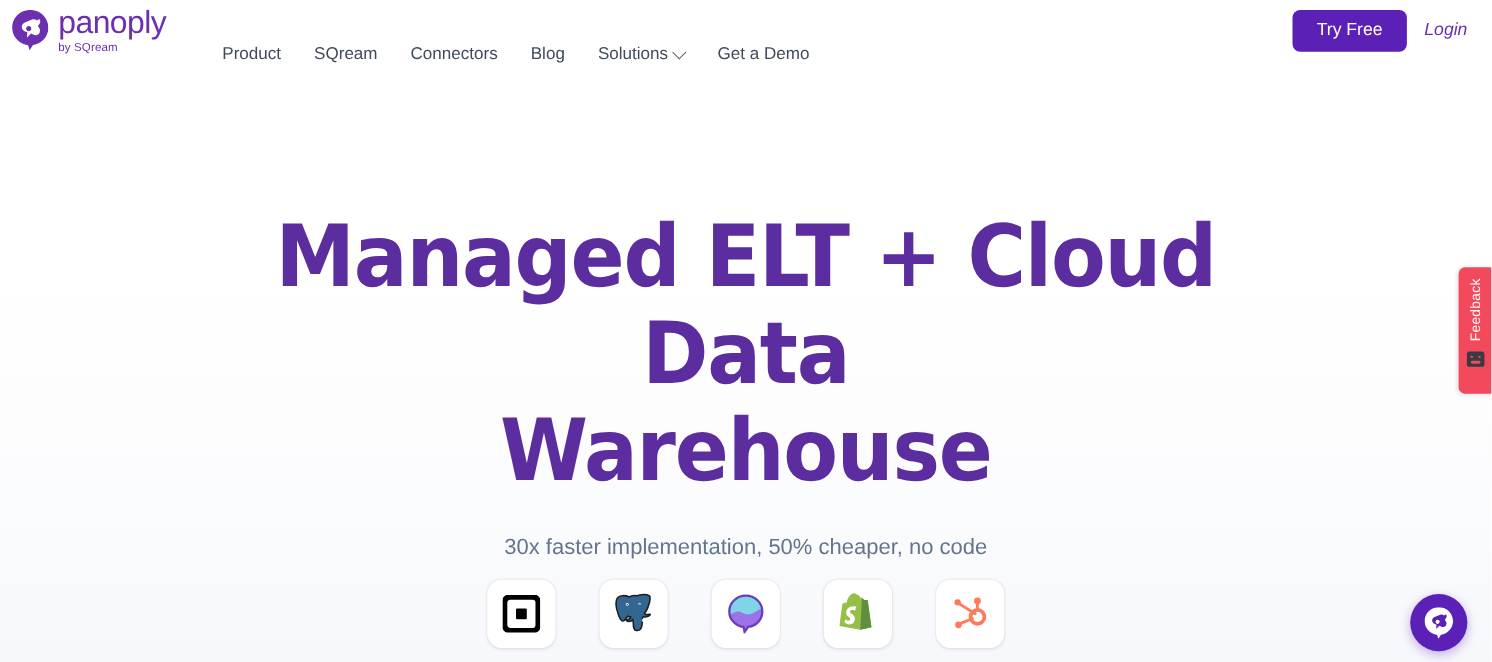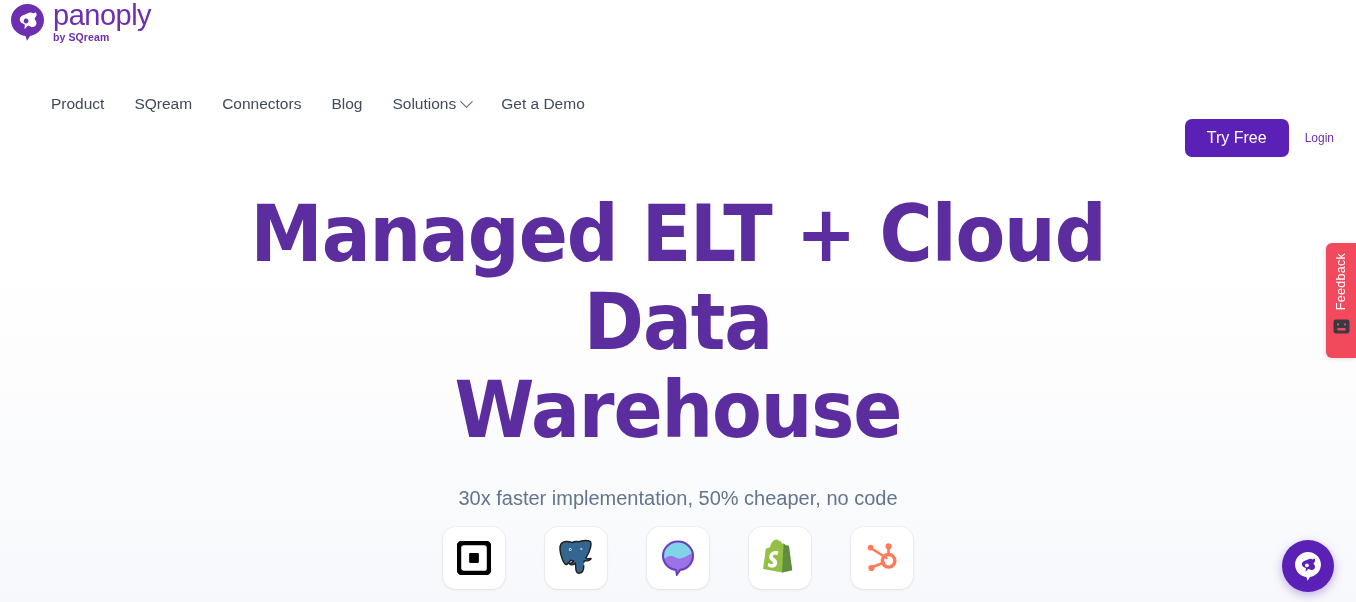--- a/index.html
+++ b/index.html
@@ -26,23 +26,23 @@
     overflow: hidden;
   }
 
   
   .header {
     position: absolute;
     top: 0; left: 0;
     width: 1356px;
     height: 55px;
     display: flex;
+    align-items: center;
     background: #ffffff;
     z-index: 20;
-    flex-direction: column;
   }
 
   .brand {
     display: flex;
     align-items: center;
     margin-left: 11px;
     text-decoration: none;
     cursor: pointer;
   }
 
@@ -67,21 +67,21 @@
     letter-spacing: -0.5px;
     font-weight: 400;
   }
 
   .brand-sub {
     font-size: 10.5px;
     line-height: 13px;
     color: #6b2fb0;
     letter-spacing: 0.1px;
     margin-top: 2px;
-    font-weight: 700;
+    font-weight: 400;
   }
 
   
   .nav {
     display: flex;
     align-items: center;
     margin-left: 36px;
     gap: 0px;
     margin-top: 45px;
   }
@@ -121,25 +121,26 @@
     font-weight: 400;
     border: none;
     border-radius: 7px;
     padding: 11px 22px;
     cursor: pointer;
     line-height: 1;
     font-family: "Liberation Sans", sans-serif;
   }
 
   .login-link {
-    font-size: 12px;
+    font-size: 16px;
     color: #6b2fb0;
     cursor: pointer;
     text-decoration: none;
     white-space: nowrap;
+    font-style: italic;
   }
 
   
   .hero {
     position: absolute;
     top: 55px;
     left: 0;
     width: 1356px;
     text-align: center;
   }

